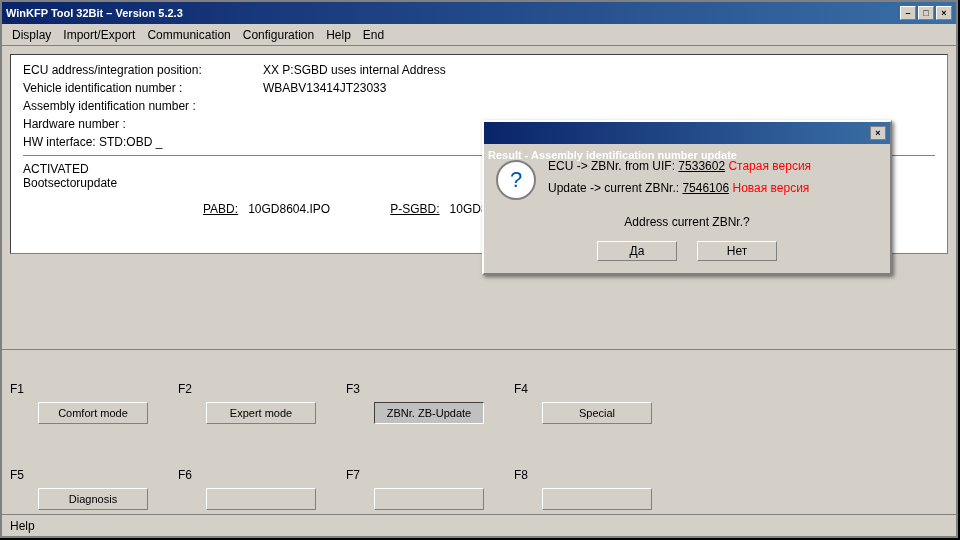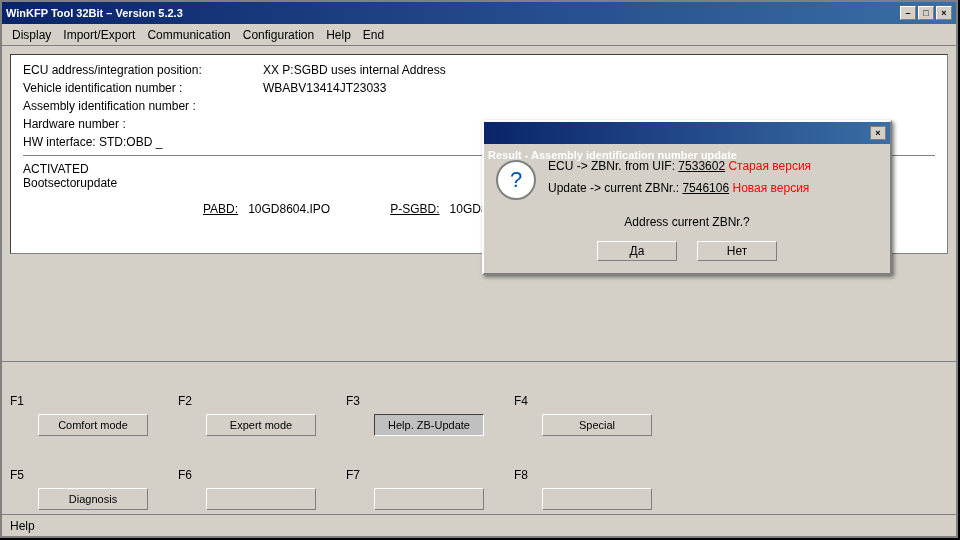--- a/index.html
+++ b/index.html
@@ -138,21 +138,21 @@
     }
 
     
     .button-bar {
       width: 100%;
       background: #d4d0c8;
       border-top: 1px solid #808080;
       padding: 4px 8px;
       display: flex;
       flex-direction: column;
-      gap: 4px;
+      gap: 16px;
     }
     .btn-row {
       display: flex;
       align-items: center;
       gap: 0;
     }
     .fn-label {
       width: 24px;
       font-size: 12px;
       color: #000;
@@ -372,21 +372,21 @@
     <div style="height: 80px; background: #d4d0c8;"></div>
   </div>
 
   <div class="button-bar" style="position:absolute; bottom:22px; left:0; right:0;">
     <div class="btn-row">
       <span class="fn-label">F1</span>
       <button class="fn-btn">Comfort mode</button>
       <span class="fn-label">F2</span>
       <button class="fn-btn">Expert mode</button>
       <span class="fn-label">F3</span>
-      <button class="fn-btn active">Help. ZB-Update</button>
+      <button class="fn-btn active">ZBNr. ZB-Update</button>
       <span class="fn-label">F4</span>
       <button class="fn-btn">Special</button>
     </div>
     <div class="btn-row">
       <span class="fn-label">F5</span>
       <button class="fn-btn">Diagnosis</button>
       <span class="fn-label">F6</span>
       <button class="fn-btn empty"></button>
       <span class="fn-label">F7</span>
       <button class="fn-btn empty"></button>

